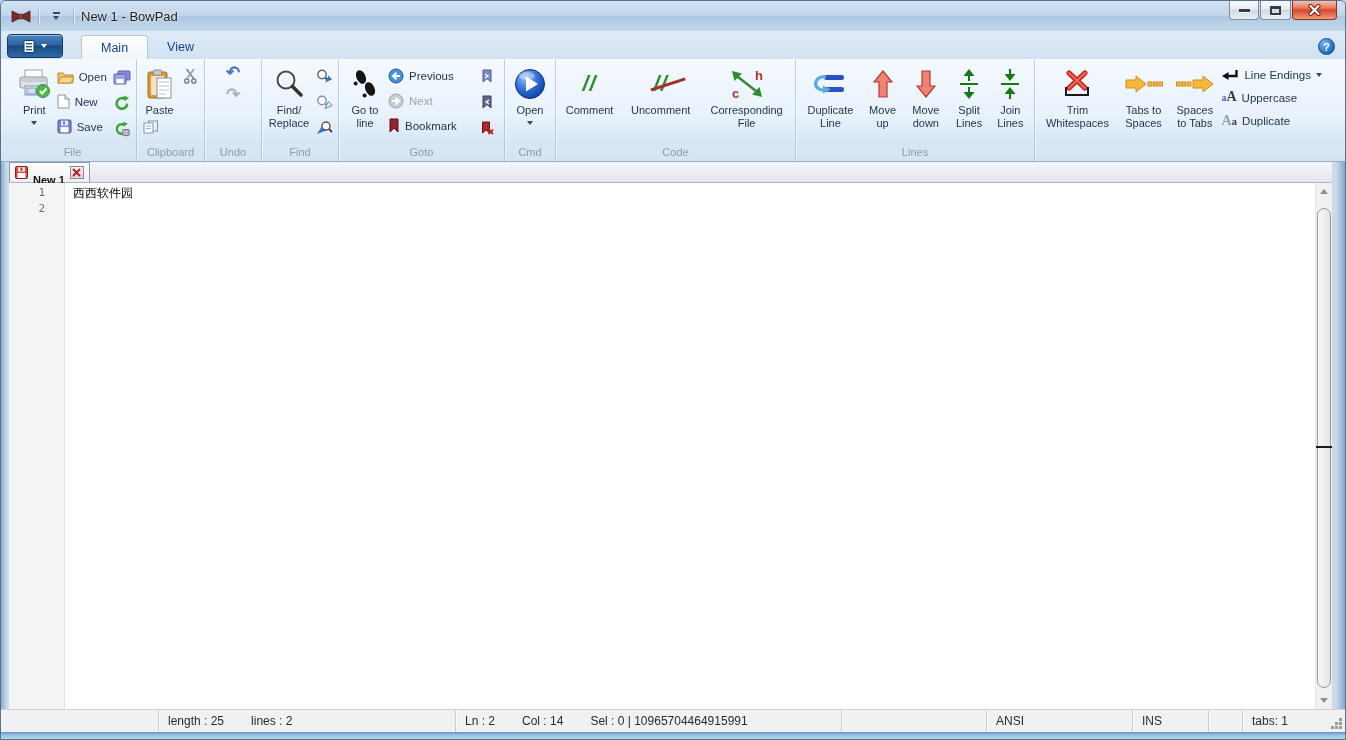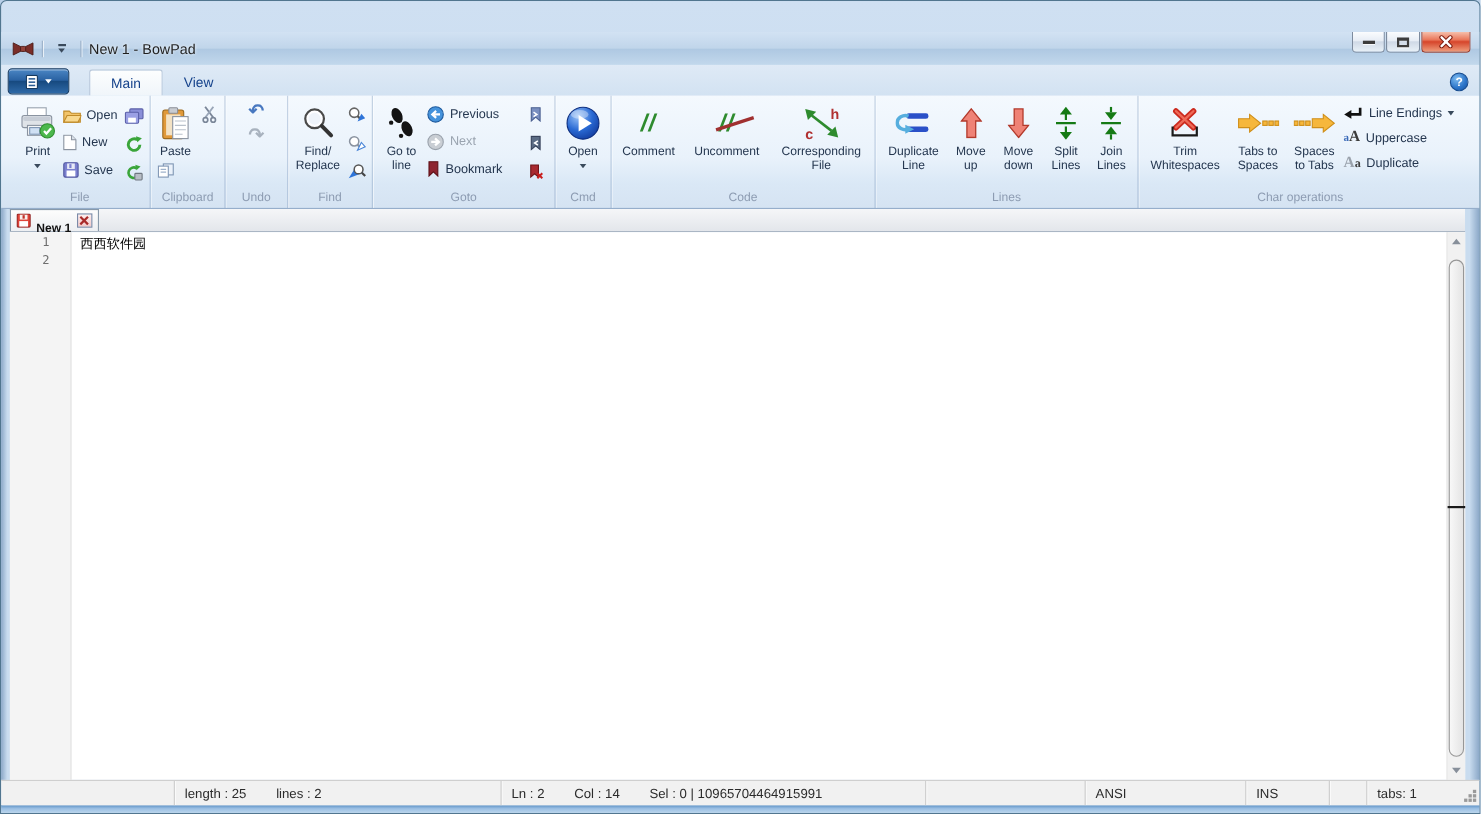--- a/index.html
+++ b/index.html
@@ -4,21 +4,21 @@
 <style>
 * { box-sizing: border-box; margin: 0; padding: 0; }
 html,body { width:1346px; height:740px; overflow:hidden; }
 body { font-family:"Liberation Sans", sans-serif; background:#b8cfe8; }
 .window { width:1346px; height:740px; display:flex; flex-direction:column;
   border:1px solid #51768f; border-radius:6px 6px 0 0; overflow:hidden;
   background:linear-gradient(#cfe0f2,#b6cde6); }
 
 
 .titlebar { height:30px; position:relative; display:flex; align-items:center;
-  padding-left:10px; background:linear-gradient(#d2e2f3 0%,#c0d5ea 50%,#aec8e2 51%,#c2d8ec 100%);margin-top:28px; }
+  padding-left:10px; background:linear-gradient(#d2e2f3 0%,#c0d5ea 50%,#aec8e2 51%,#c2d8ec 100%); }
 .tb-sep { width:1px; height:15px; background:#9ab0c8; box-shadow:1px 0 0 rgba(255,255,255,.7); margin:0 7px; }
 .qat-dd { display:flex; align-items:center; justify-content:center; width:20px; height:17px; border-radius:3px; }
 .tri-down { width:0; height:0; border-left:3.5px solid transparent; border-right:3.5px solid transparent; border-top:4px solid #3a4a5c; }
 .tri-bar { width:7px; height:1.5px; background:#3a4a5c; margin-bottom:2px; }
 .title-text { font-size:13px; color:#1f1f1f; text-shadow:0 0 3px #fff; }
 .winbtns { position:absolute; top:0; right:8px; display:flex; gap:1px; }
 .wbtn { height:19px; border:1px solid #7d8b9e; border-top:none; border-radius:0 0 4px 4px;
   display:flex; align-items:center; justify-content:center;
   background:linear-gradient(180deg,rgba(255,255,255,.9),#e7edf5 45%,#cfd9e6 50%,#e9f1f8); }
 .wbtn.min { width:30px; } .wbtn.max { width:31px; }
@@ -534,21 +534,20 @@
           <span class="smallrow" style="height:23px;">
             <span class="case-icon"><span class="c-sm-blue">a</span><span class="c-big-dark">A</span></span>
             <span>Uppercase</span>
           </span>
           <span class="smallrow" style="height:23px;">
             <span class="case-icon"><span class="c-big-gray">A</span><span class="c-sm-dark">a</span></span>
             <span>Duplicate</span>
           </span>
         </div>
       </div>
-      <div class="glabel">Char operations</div>
     </div>
   </div>
 
   <div class="main">
     <div class="frame-l"></div>
     <div class="center">
       <div class="docbar">
         <div class="doctab">
           <svg width="13" height="13" viewBox="0 0 13 13">
             <rect x="0.5" y="0.5" width="12" height="12" rx="1" fill="#e04338" stroke="#8a1f1f"></rect>

